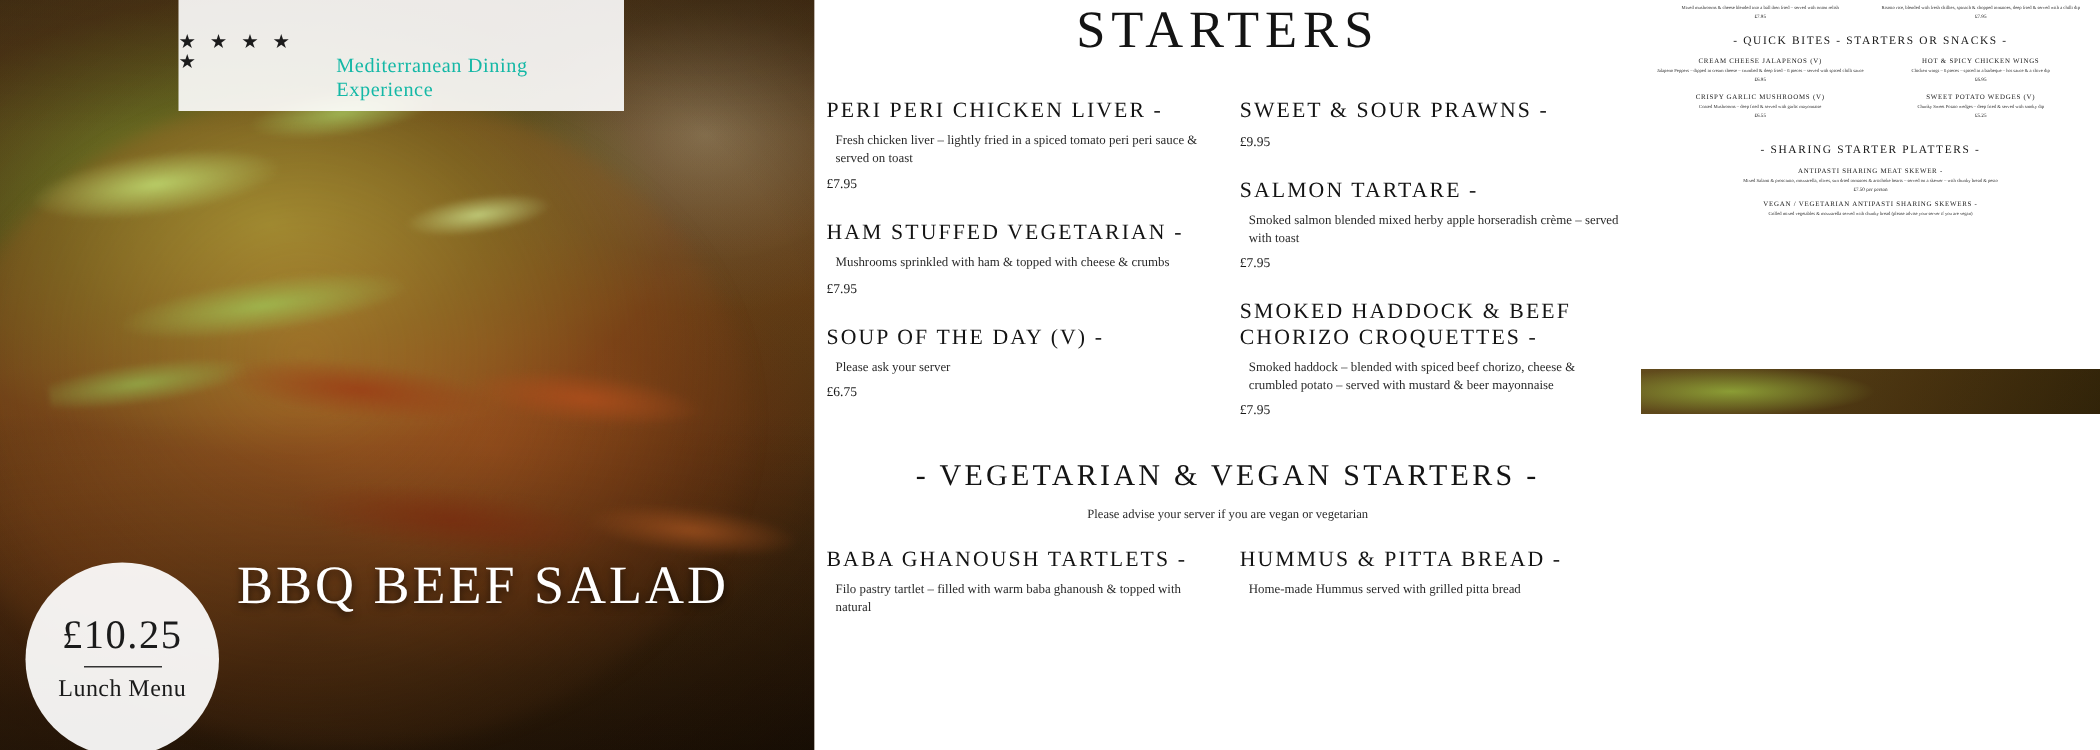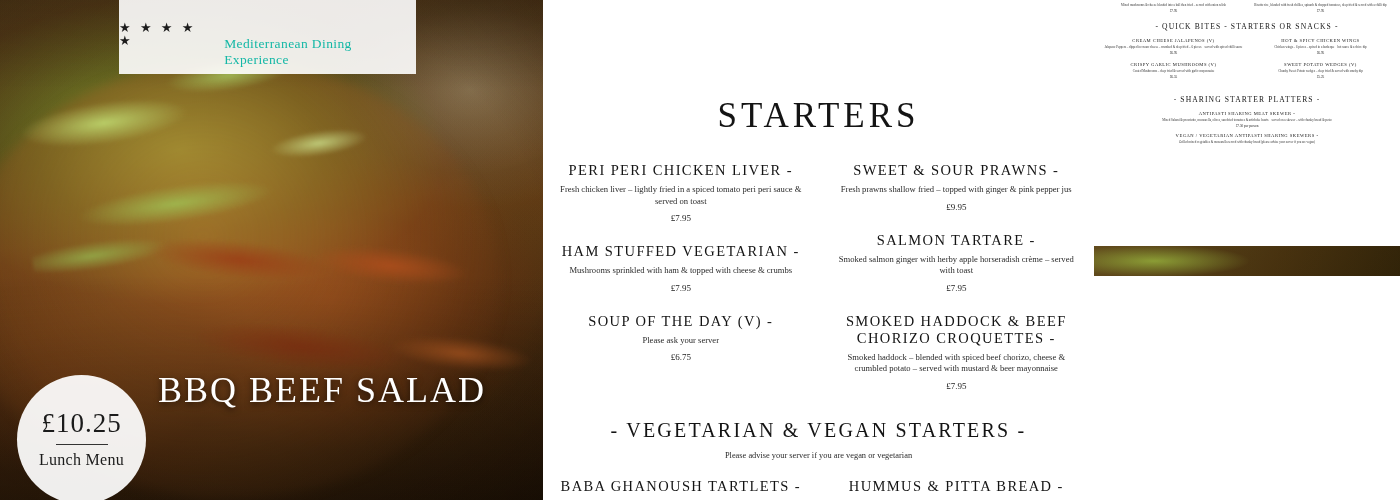--- a/index.html
+++ b/index.html
@@ -129,25 +129,24 @@
   #menu-panel {
     position: absolute; left: 543px; top: 0;
     width: 551px; height: 500px;
     background: #ffffff;
     color: #141414;
   }
   #starters-heading {
     text-align: center;
     font-size: 35px;
     letter-spacing: 4px;
-    margin-top: 96px;
   }
   .col-wrap { display: flex; margin-top: 26px; }
   .col { width: 50%; padding: 0 8px; }
-  .item { text-align: center; margin-bottom: 20px; }
+  .item { text-align: left; margin-bottom: 20px; }
   .item-name {
     font-size: 14.5px; letter-spacing: 1.4px; margin-bottom: 5px;
   }
   .item-desc {
     font-size: 8.6px; line-height: 1.35; color: #2a2a2a; padding: 0 6px;
   }
   .item-price { font-size: 9px; margin-top: 6px; color: #1a1a1a; }
 
   .section-head {
     text-align: center;
@@ -242,26 +241,25 @@
       <div class="item">
         <div class="item-name">SOUP OF THE DAY (V)  -</div>
         <div class="item-desc">Please ask your server</div>
         <div class="item-price">£6.75</div>
       </div>
     </div>
 
     <div class="col">
       <div class="item">
         <div class="item-name">SWEET &amp; SOUR PRAWNS  -</div>
-        <div class="item-desc">Fresh prawns shallow fried – topped with ginger &amp; pink pepper jus</div>
         <div class="item-price">£9.95</div>
       </div>
       <div class="item">
         <div class="item-name">SALMON TARTARE  -</div>
-        <div class="item-desc">Smoked salmon ginger with herby apple horseradish crème – served with toast</div>
+        <div class="item-desc">Smoked salmon blended mixed herby apple horseradish crème – served with toast</div>
         <div class="item-price">£7.95</div>
       </div>
       <div class="item">
         <div class="item-name">SMOKED HADDOCK &amp; BEEF CHORIZO CROQUETTES  -</div>
         <div class="item-desc">Smoked haddock – blended with spiced beef chorizo, cheese &amp; crumbled potato – served with mustard &amp; beer mayonnaise</div>
         <div class="item-price">£7.95</div>
       </div>
     </div>
   </div>
 

